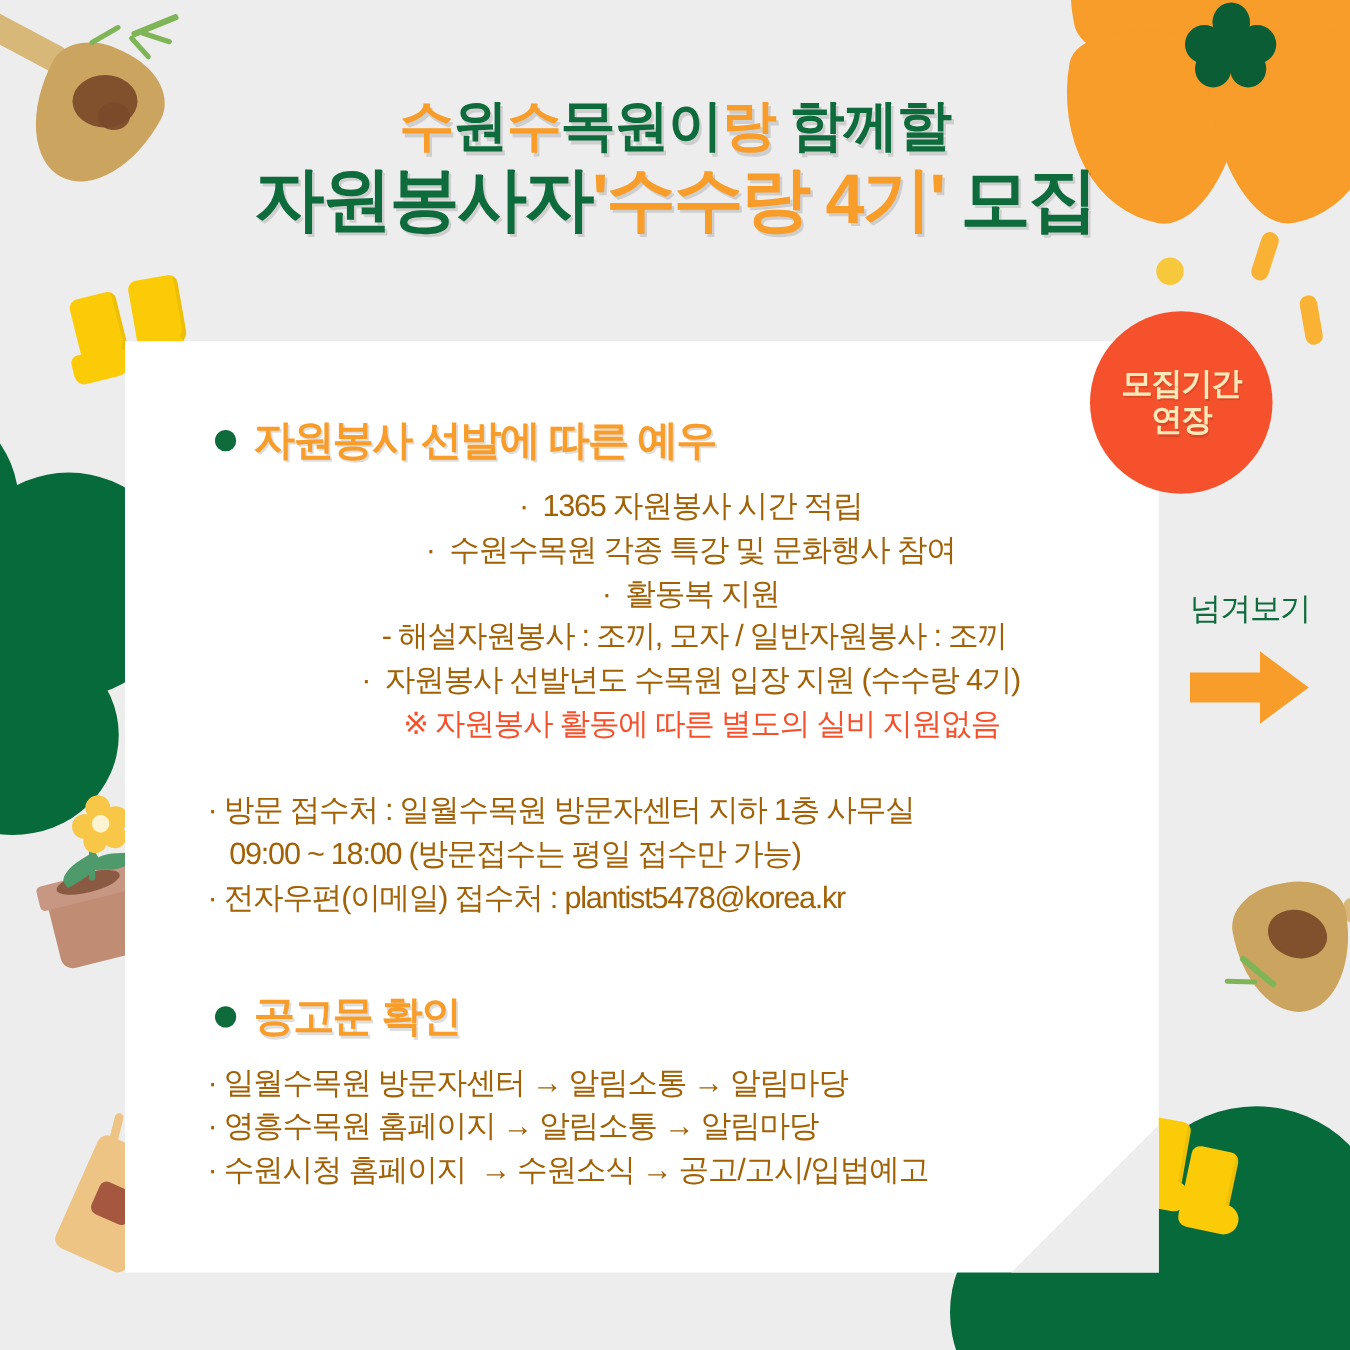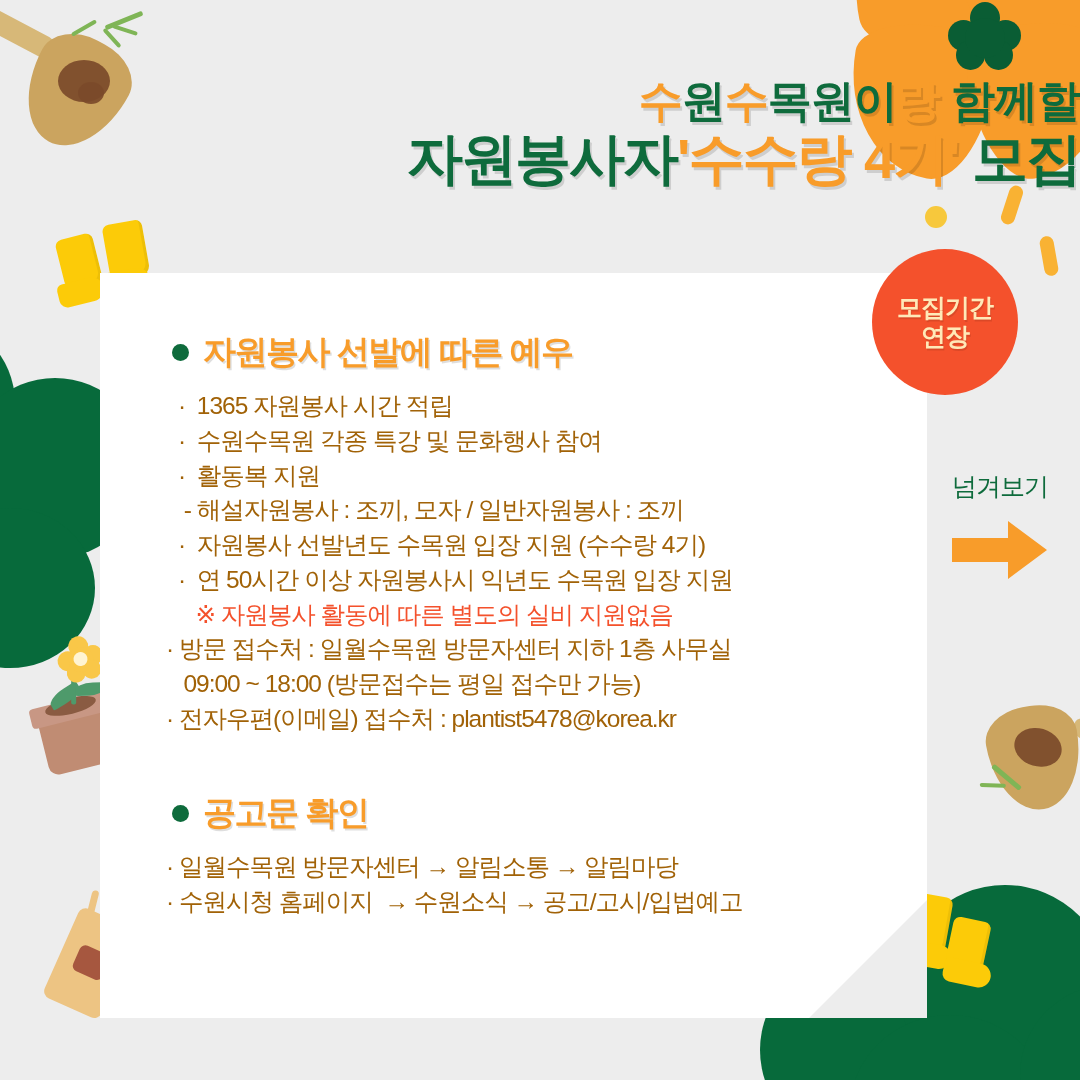--- a/index.html
+++ b/index.html
@@ -37,21 +37,21 @@
     position:absolute;left:100px;top:273px;width:827px;height:745px;
     background:#ffffff;
   }
   .card-notch{
     position:absolute;right:0;bottom:0;width:0;height:0;
     border-left:118px solid transparent;
     border-bottom:118px solid #ededed;
   }
 
   
-  .title-wrap{position:absolute;left:0;top:78px;width:1080px;text-align:right;}
+  .title-wrap{position:absolute;left:0;top:78px;width:1080px;text-align:center;}
   .title-l1{
     font-size:44px;font-weight:bold;letter-spacing:-1px;
     text-shadow:2px 3px 0 rgba(0,0,0,.13);
     line-height:1.05;
   }
   .title-l2{
     font-size:56px;font-weight:bold;letter-spacing:-2px;
     text-shadow:2px 3px 0 rgba(0,0,0,.13);
     line-height:1.12;margin-top:4px;
   }
@@ -81,21 +81,21 @@
   .sec-title{
     color:#F89C2A;font-size:33px;font-weight:bold;letter-spacing:-1.5px;
     text-shadow:1.5px 2px 0 rgba(0,0,0,.13);
   }
   .lines{margin-top:14px;padding-left:78px;}
   .line{
     color:#a16207;font-size:24.5px;letter-spacing:-1px;line-height:1.42;
     white-space:pre;
   }
   .line.note{color:#F4512C;}
-  .s1{top:57px;}
+  .s1{top:57px;text-align:center;}
   .s2{top:345px;}
   .s3{top:518px;}
   .s2 .lines,.s3 .lines{padding-left:66px;}
 
   
   .boots{position:absolute;}
   .boot{position:absolute;background:#FCCB08;border-radius:7px 7px 10px 10px;
         box-shadow:inset -3px -3px 0 rgba(0,0,0,.06);}
   .boot-foot{position:absolute;background:#FCCB08;border-radius:6px 12px 12px 8px;}
 
@@ -268,39 +268,39 @@
       <div class="sec-head">
         <span class="bullet"></span>
         <span class="sec-title">자원봉사 선발에 따른 예우</span>
       </div>
       <div class="lines">
         <div class="line">·  1365 자원봉사 시간 적립</div>
         <div class="line">·  수원수목원 각종 특강 및 문화행사 참여</div>
         <div class="line">·  활동복 지원</div>
         <div class="line"> - 해설자원봉사 : 조끼, 모자 / 일반자원봉사 : 조끼</div>
         <div class="line">·  자원봉사 선발년도 수목원 입장 지원 (수수랑 4기)</div>
-        <div class="line">·  연 50시간 이상 자원봉사시 익년도 수목원 입장 지원</div>
         <div class="line note">   ※ 자원봉사 활동에 따른 별도의 실비 지원없음</div>
       </div>
     </div>
 
     <div class="section s2">
       <div class="lines">
         <div class="line">· 방문 접수처 : 일월수목원 방문자센터 지하 1층 사무실</div>
         <div class="line">   09:00 ~ 18:00 (방문접수는 평일 접수만 가능)</div>
         <div class="line">· 전자우편(이메일) 접수처 : plantist5478@korea.kr</div>
       </div>
     </div>
 
     <div class="section s3">
       <div class="sec-head">
         <span class="bullet"></span>
         <span class="sec-title">공고문 확인</span>
       </div>
       <div class="lines">
         <div class="line">· 일월수목원 방문자센터 → 알림소통 → 알림마당</div>
+        <div class="line">· 영흥수목원 홈페이지 → 알림소통 → 알림마당</div>
         <div class="line">· 수원시청 홈페이지  → 수원소식 → 공고/고시/입법예고</div>
       </div>
     </div>
 
   </div>
 
 </div>
 
 </body></html>

